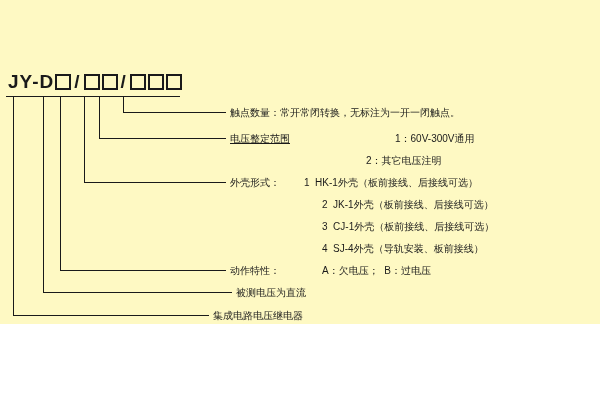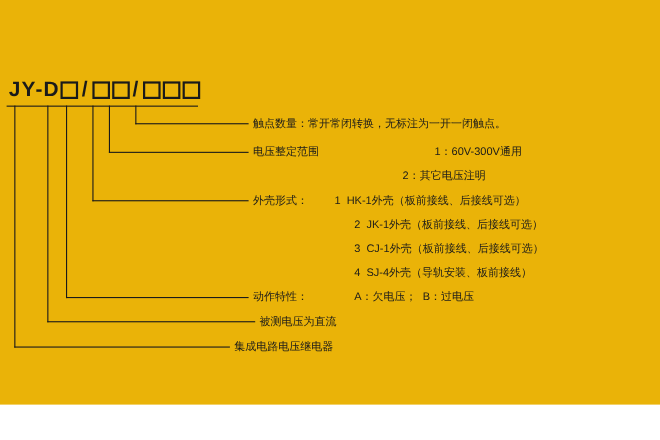--- a/index.html
+++ b/index.html
@@ -1,20 +1,20 @@
 <!DOCTYPE html>
 <html><head>
 <meta charset="utf-8">
 <style>
   html, body { margin: 0; padding: 0; background: #ffffff; }
   .canvas {
     position: relative;
     width: 600px;
-    height: 368px;
-    background: #eab308;
+    height: 324px;
+    background: #fef9c3;
     overflow: hidden;
     font-family: "Liberation Sans", "DejaVu Sans", sans-serif;
     color: #1a1a1a;
   }
   .model-code {
     position: absolute;
     left: 8px;
     top: 70px;
     height: 24px;
     display: flex;
@@ -74,21 +74,21 @@
   <div class="hline" style="left:60px; top:270px; width:166px;"></div>
 
   <div class="vline" style="left:43px; top:96px; height:197px;"></div>
   <div class="hline" style="left:43px; top:292px; width:189px;"></div>
 
   <div class="vline" style="left:13px; top:96px; height:220px;"></div>
   <div class="hline" style="left:13px; top:315px; width:196px;"></div>
 
   <div class="label" style="left:230px; top:105px;">触点数量：常开常闭转换，无标注为一开一闭触点。</div>
 
-  <div class="label" style="left:230px; top:131px;">电压整定范围</div>
+  <div class="label" style="left:230px; top:131px;text-decoration:underline;">电压整定范围</div>
   <div class="label" style="left:366px; top:131px;margin-left:29px;">1：60V-300V通用</div>
   <div class="label" style="left:366px; top:153px;">2：其它电压注明</div>
 
   <div class="label" style="left:230px; top:175px;">外壳形式：</div>
   <div class="label" style="left:304px; top:175px;">1  HK-1外壳（板前接线、后接线可选）</div>
   <div class="label" style="left:322px; top:197px;">2  JK-1外壳（板前接线、后接线可选）</div>
   <div class="label" style="left:322px; top:219px;">3  CJ-1外壳（板前接线、后接线可选）</div>
   <div class="label" style="left:322px; top:241px;text-align:right;">4  SJ-4外壳（导轨安装、板前接线）</div>
 
   <div class="label" style="left:230px; top:263px;">动作特性：</div>

